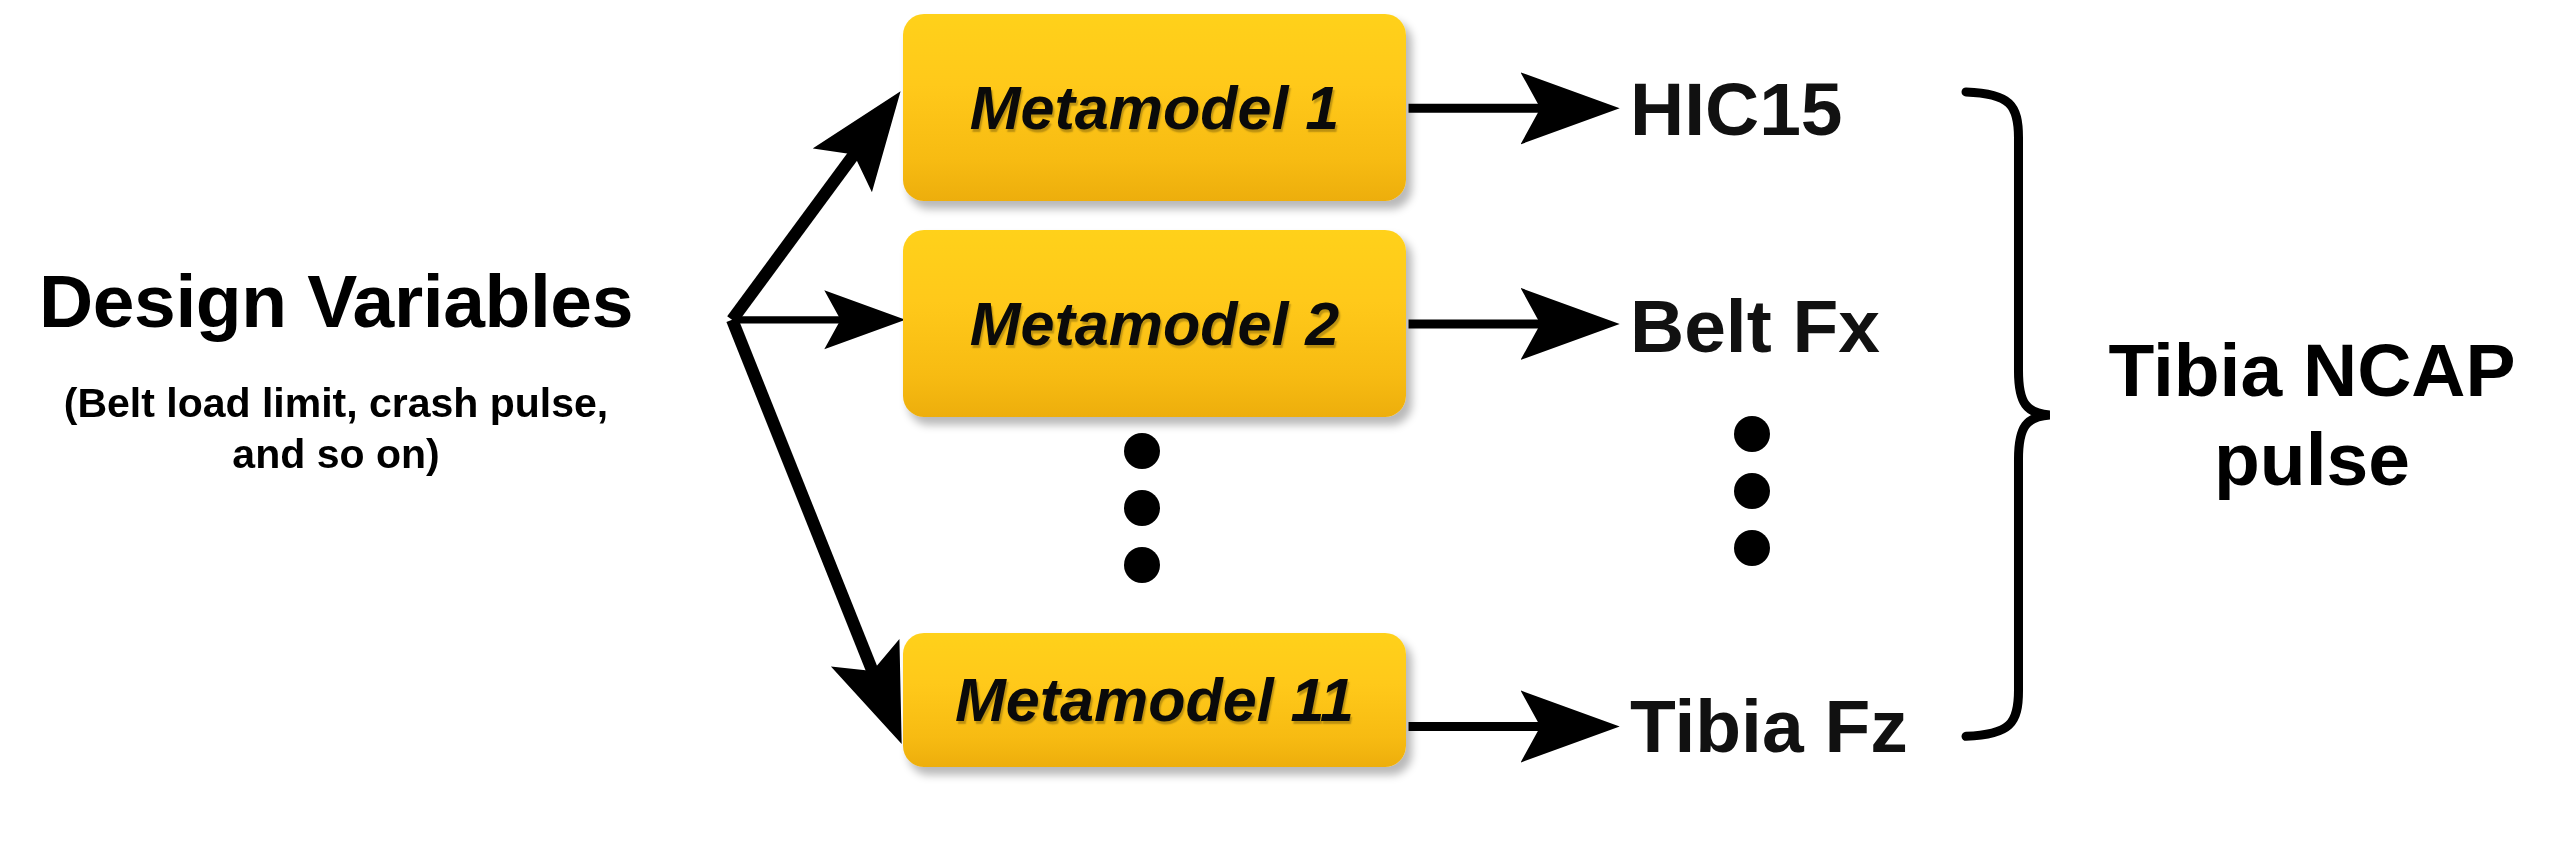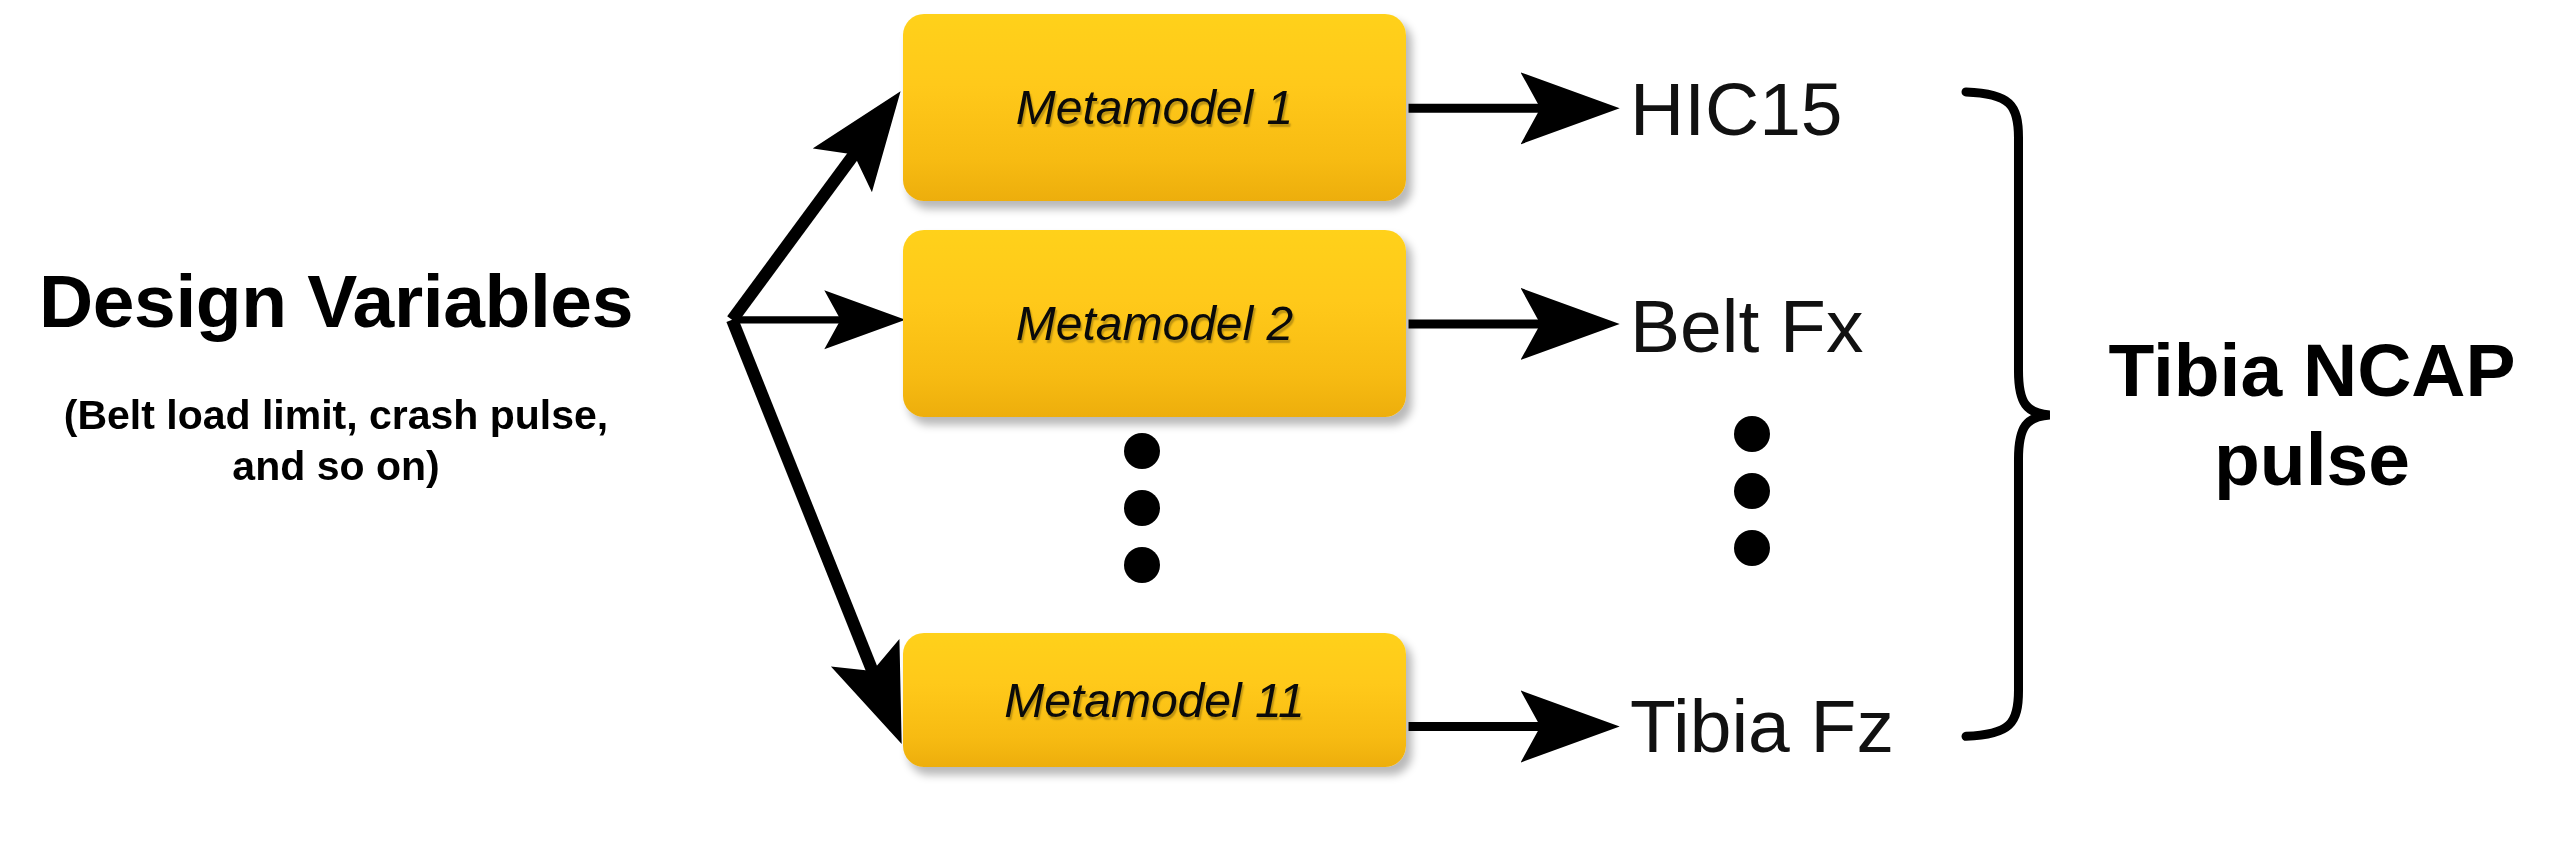--- a/index.html
+++ b/index.html
@@ -28,21 +28,21 @@
   }
   #inputs-title {
     font-size: 75px;
     font-weight: bold;
     color: #000000;
     line-height: 1.08;
     letter-spacing: -0.4px;
     white-space: nowrap;
   }
   #inputs-subtitle {
-    margin-top: 48px;
+    margin-top: 36px;
     font-size: 41px;
     font-weight: bold;
     color: #000000;
     line-height: 1.25;
     padding: 0 28px;
   }
 
   
   .mm-box {
     position: absolute;
@@ -53,34 +53,34 @@
     box-shadow: 5.7px 7.4px 8.2px rgba(0,0,0,0.28);
     display: flex;
     align-items: center;
     justify-content: center;
   }
   #mm-box-1 { top: 14px;  height: 187px; }
   #mm-box-2 { top: 230px; height: 187px; }
   #mm-box-3 { top: 633px; height: 134px; }
 
   .mm-label {
-    font-size: 48px;
+    font-size: 61px;
     font-style: italic;
-    font-weight: normal;
+    font-weight: bold;
     color: #0a0a0a;
     white-space: nowrap;
     text-shadow: 1.6px 2.5px 1.6px rgba(0,0,0,0.25);
   }
 
   
   .out-label {
     position: absolute;
     left: 1630px;
     font-size: 75px;
-    font-weight: normal;
+    font-weight: bold;
     color: #111111;
     white-space: nowrap;
     line-height: 1;
   }
   #out-label-1 { top: 72px;  }
   #out-label-2 { top: 289px; }
   #out-label-3 { top: 689px; }
 
   
   #score-block {

